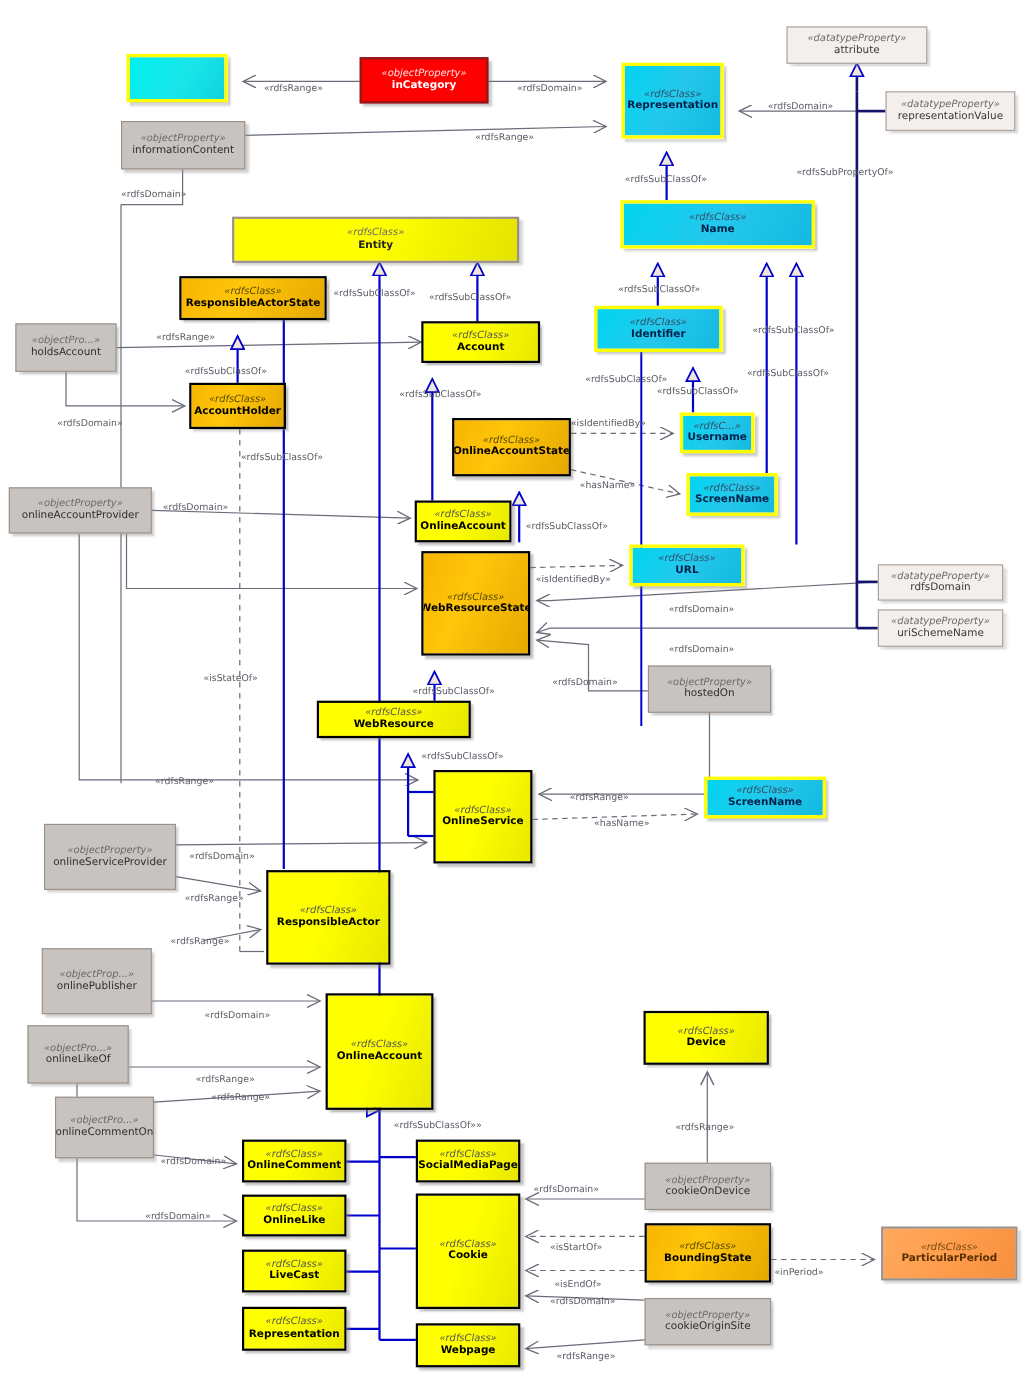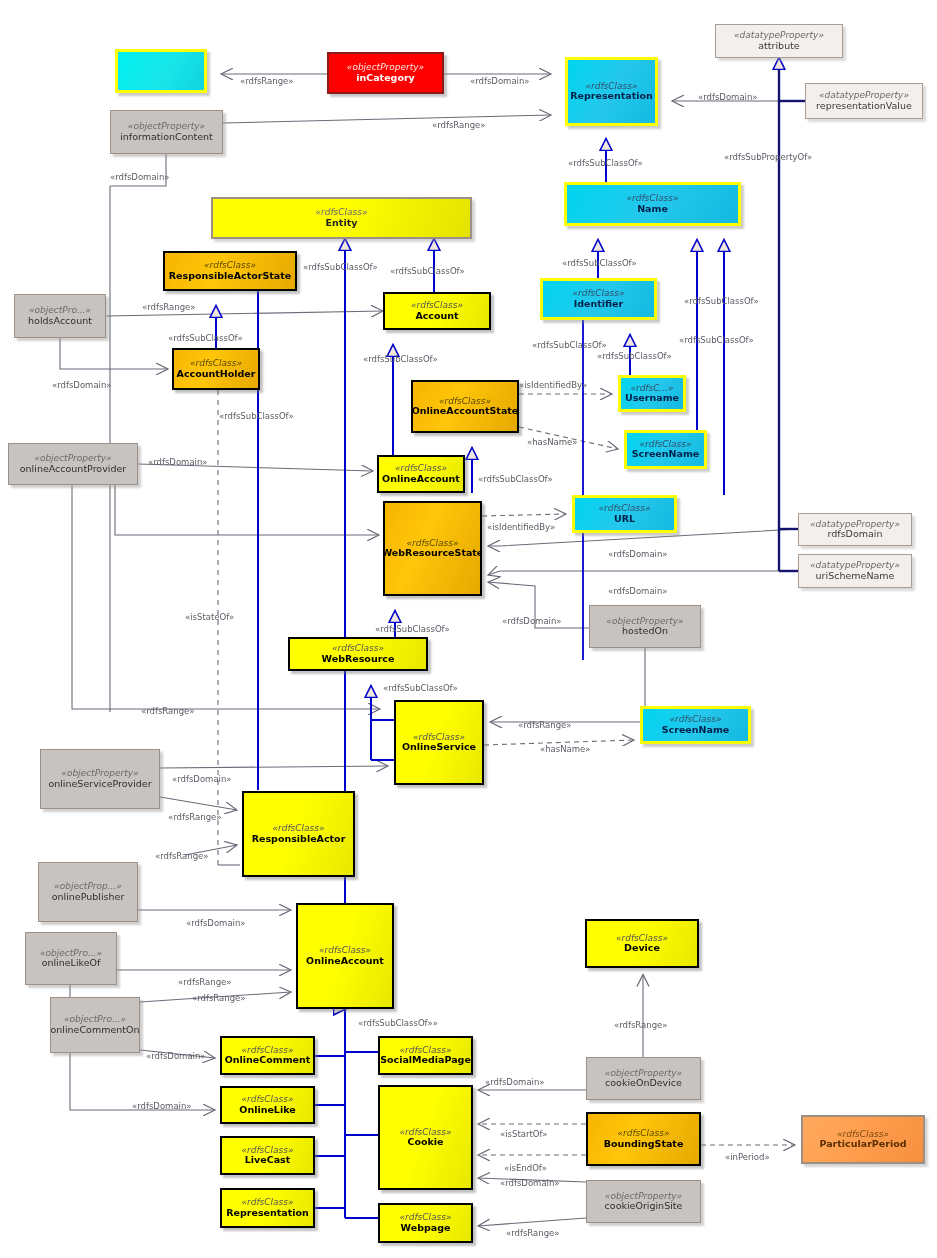--- a/index.html
+++ b/index.html
@@ -483,19 +483,19 @@
       <div class="elabel" style="left: 155px; top: 851px;">«rdfsRange»</div>
       <div class="elabel" style="left: 186px; top: 918px;">«rdfsDomain»</div>
       <div class="elabel" style="left: 178px; top: 977px;">«rdfsRange»</div>
       <div class="elabel" style="left: 192px; top: 993px;">«rdfsRange»</div>
       <div class="elabel" style="left: 614px; top: 1020px;">«rdfsRange»</div>
       <div class="elabel" style="left: 358px; top: 1018px;">«rdfsSubClassOf»»</div>
       <div class="elabel" style="left: 146px; top: 1051px;">«rdfsDomain»</div>
       <div class="elabel" style="left: 485px; top: 1077px;">«rdfsDomain»</div>
       <div class="elabel" style="left: 132px; top: 1101px;">«rdfsDomain»</div>
       <div class="elabel" style="left: 500px; top: 1129px;">«isStartOf»</div>
-      <div class="elabel" style="left: 725px; top: 1152px; text-align: center;">«inPeriod»</div>
+      <div class="elabel" style="left: 704px; top: 1152px; text-align: center;">«inPeriod»</div>
       <div class="elabel" style="left: 504px; top: 1163px;">«isEndOf»</div>
       <div class="elabel" style="left: 500px; top: 1178px;">«rdfsDomain»</div>
       <div class="elabel" style="left: 506px; top: 1228px;">«rdfsRange»</div>
     </div>
 
 </div>
 
 </body></html>

